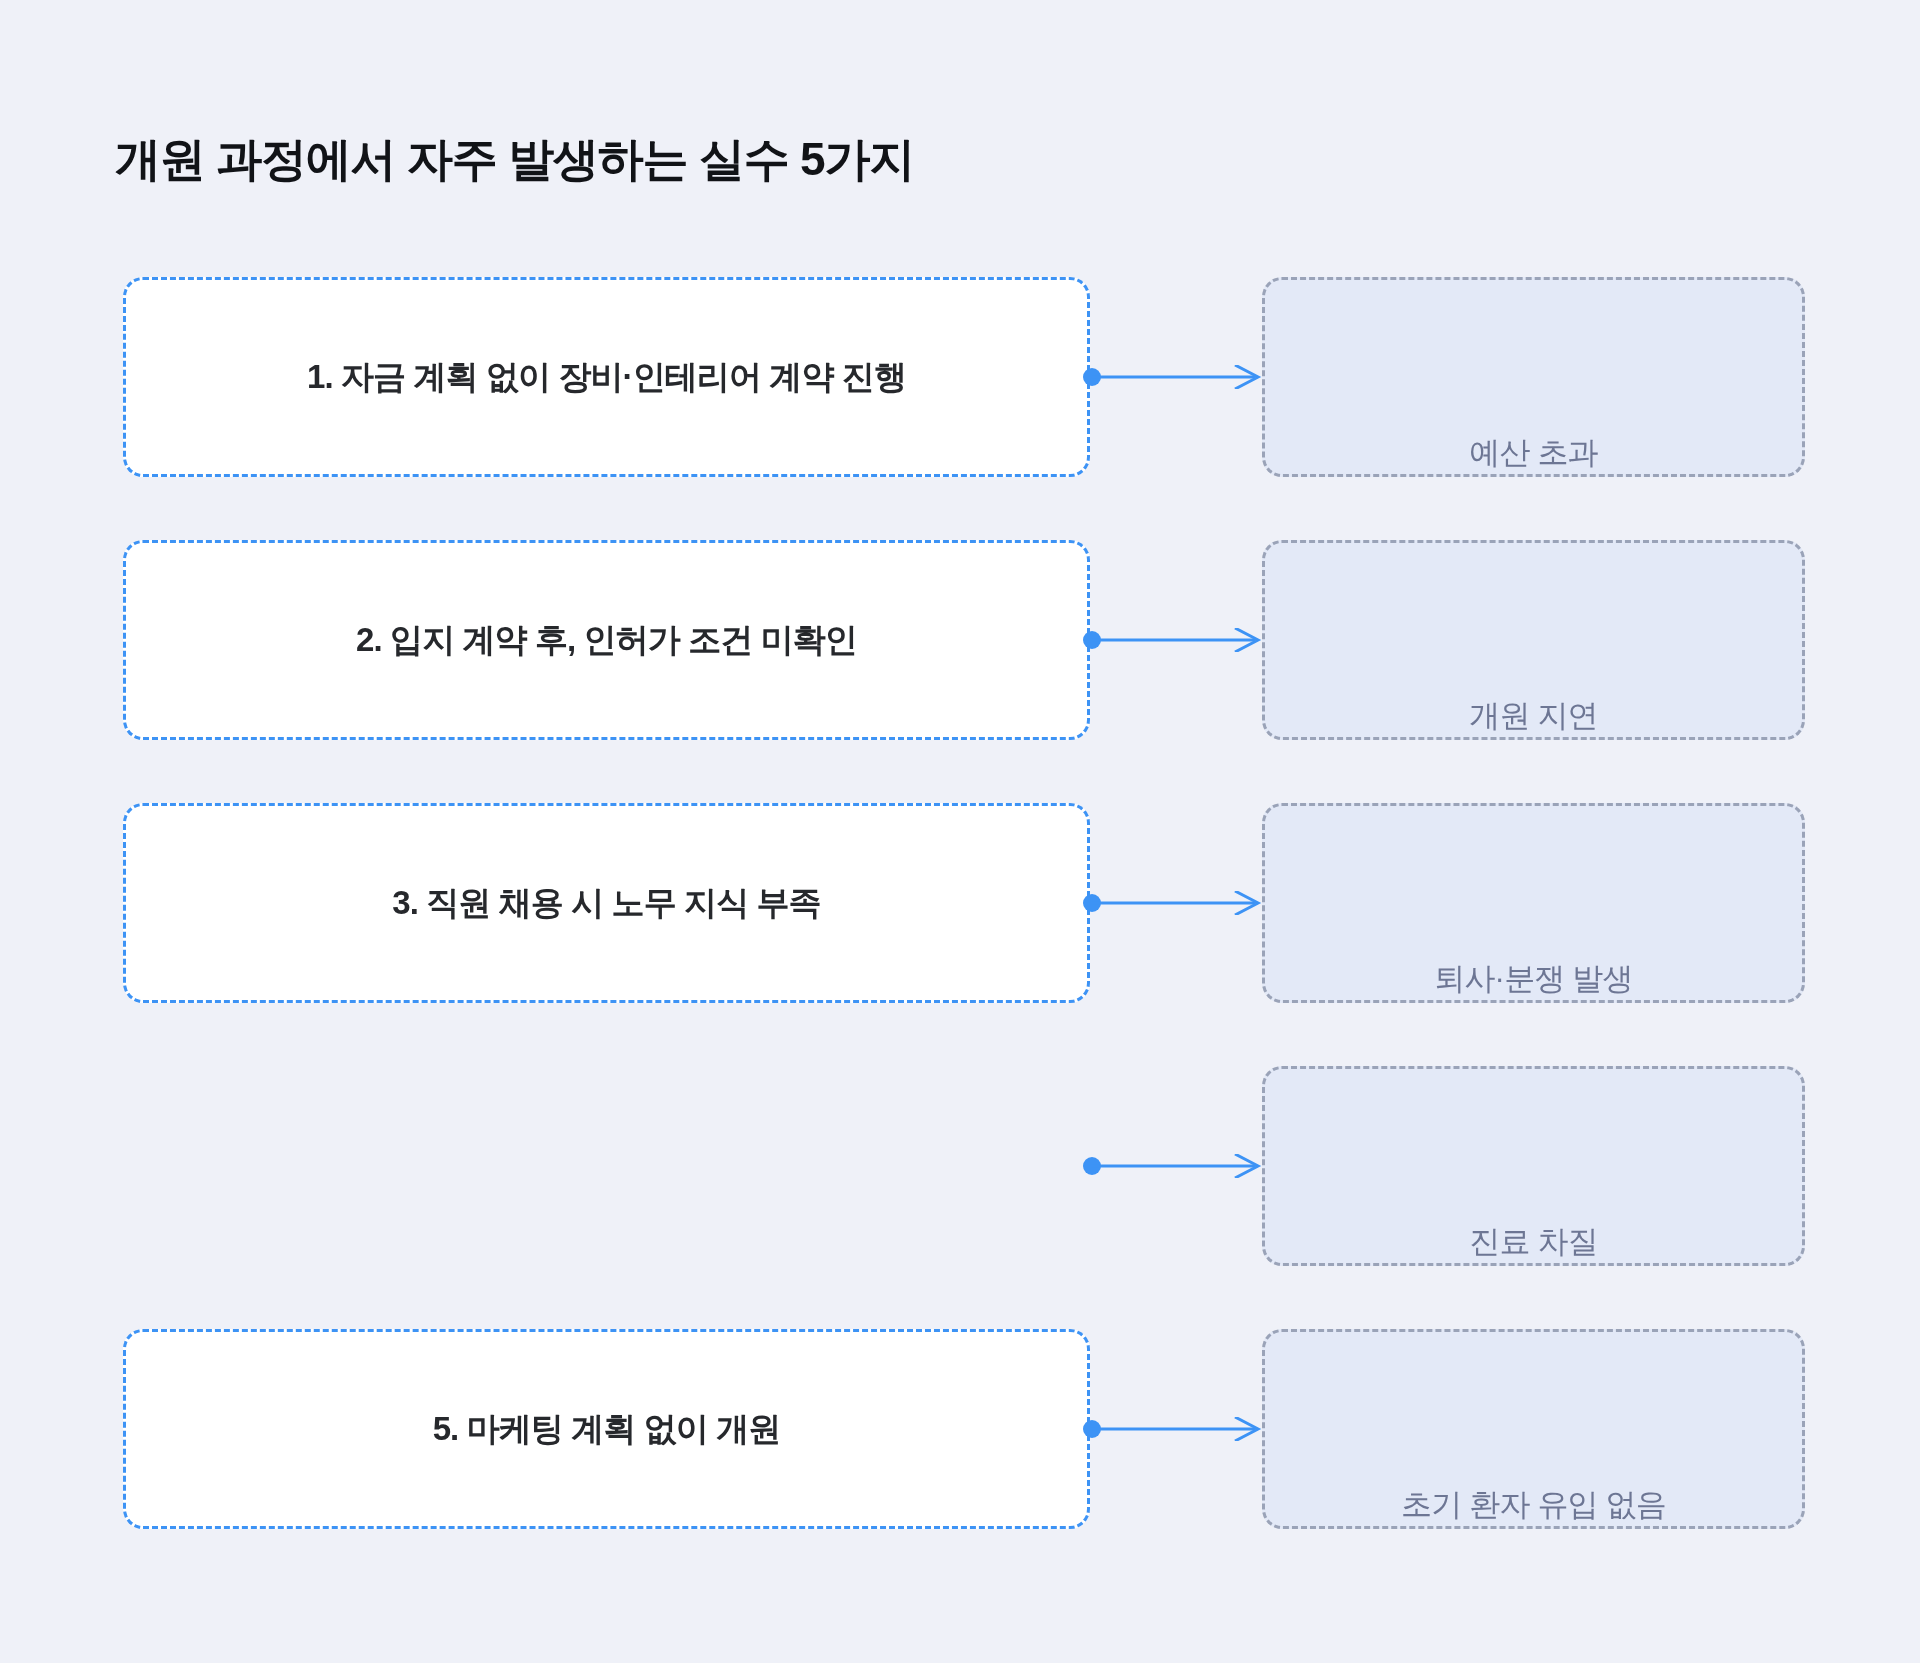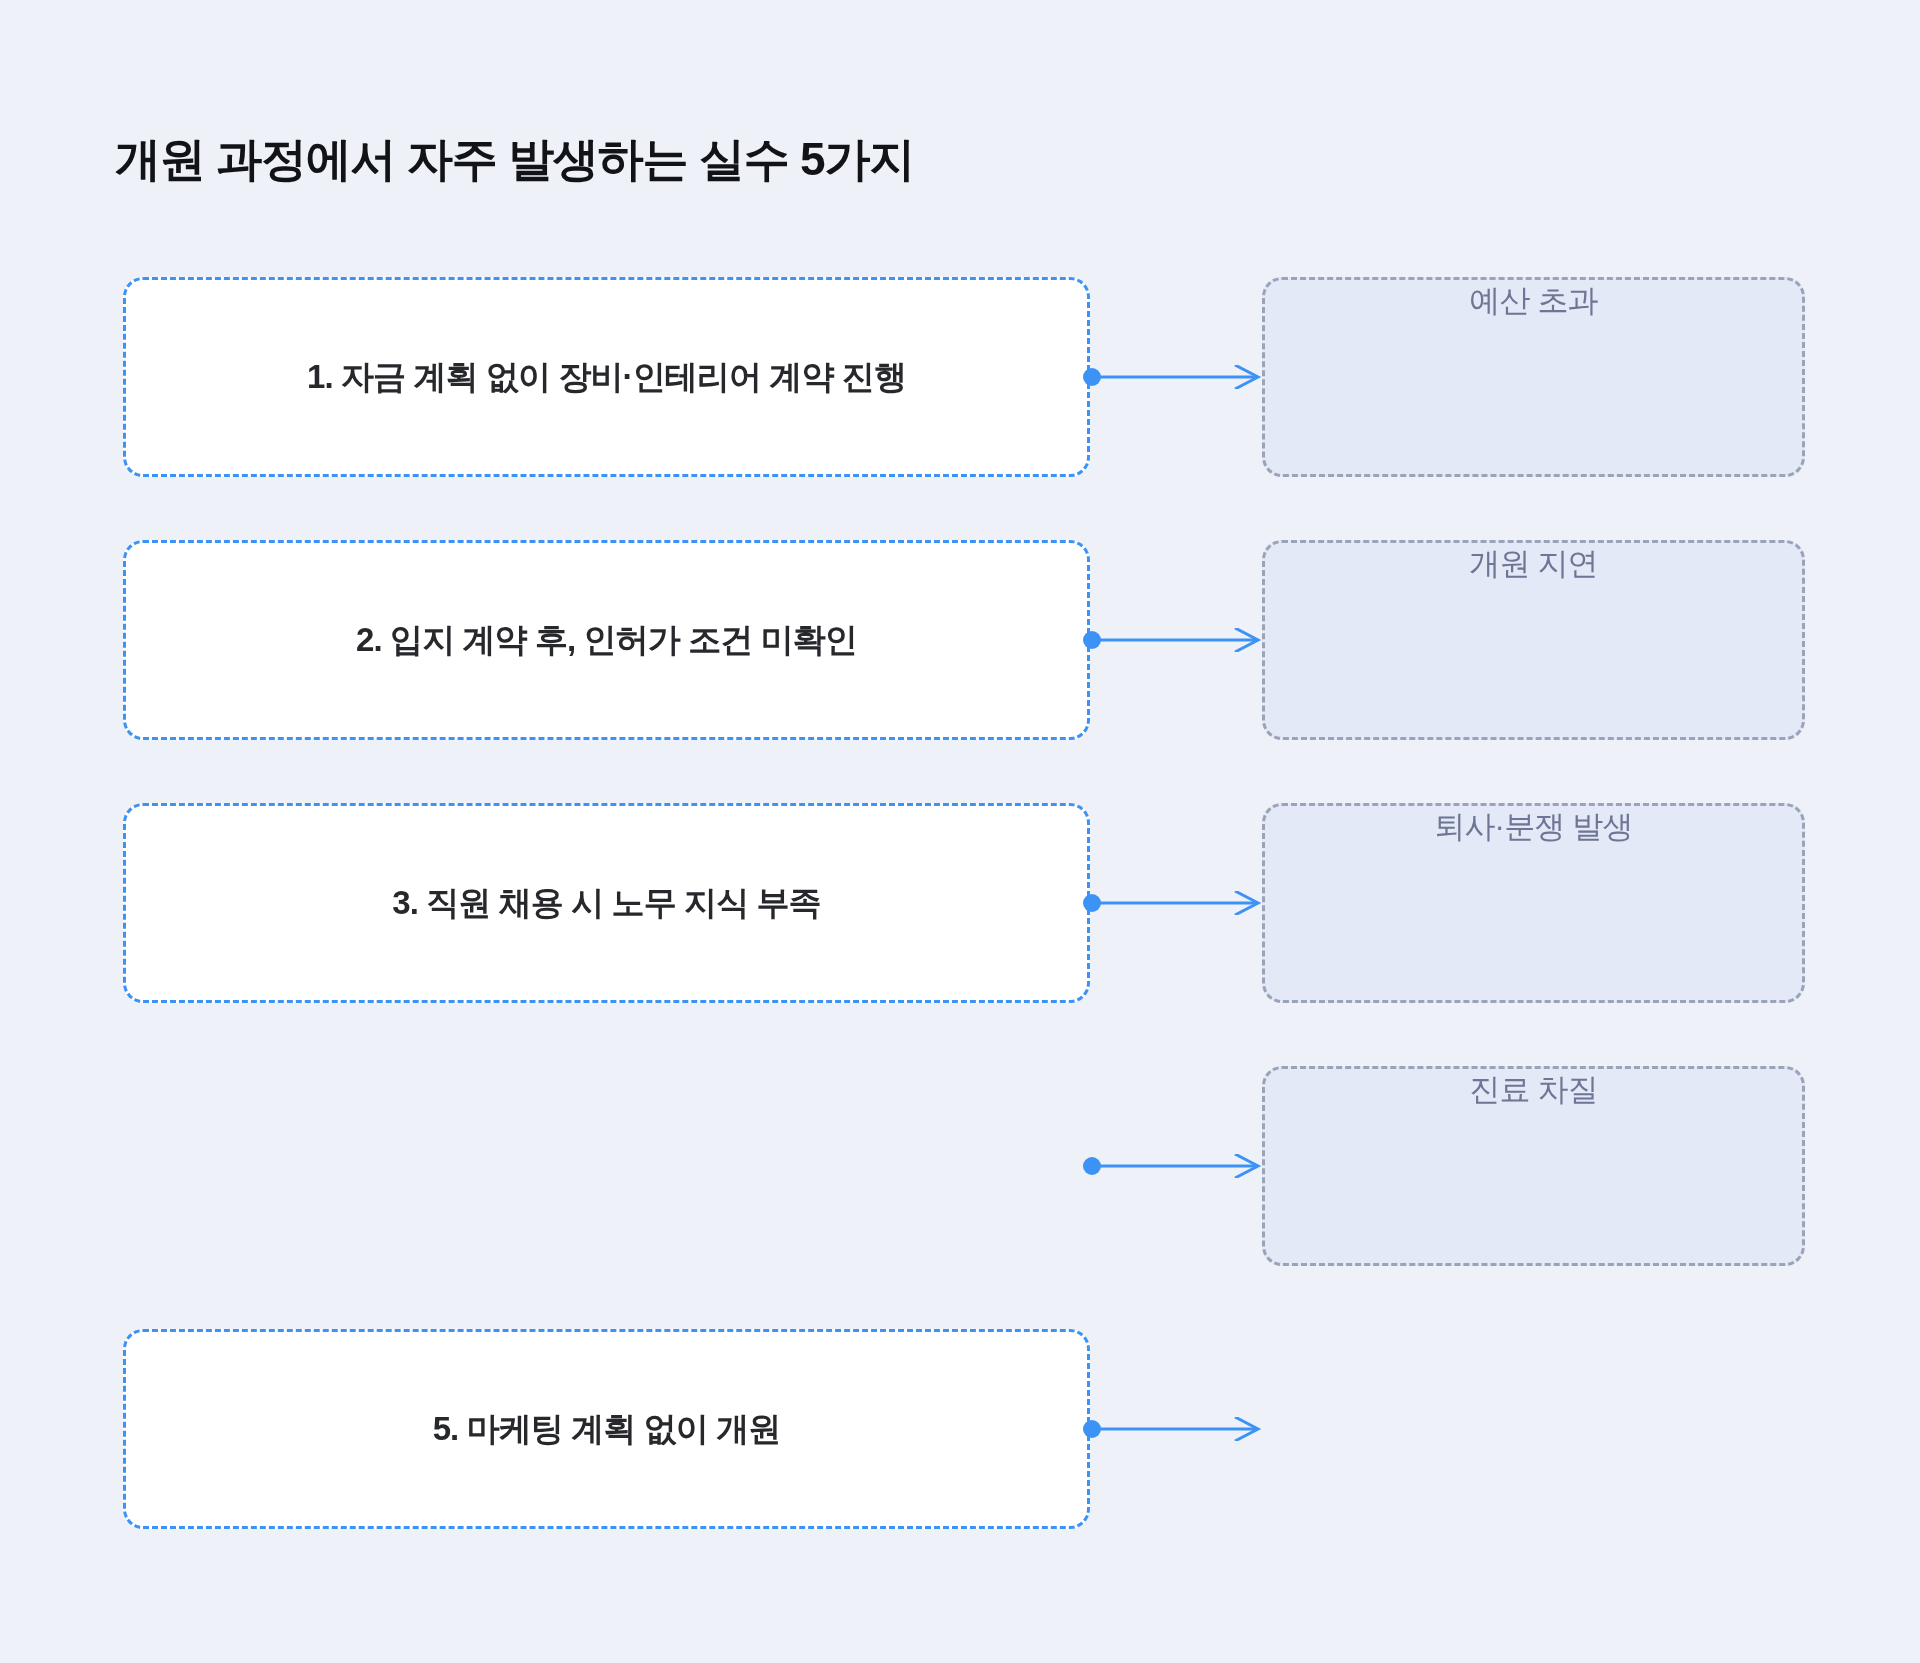--- a/index.html
+++ b/index.html
@@ -94,21 +94,21 @@
     position: absolute;
     left: 1262px;
     top: 0;
     width: 543px;
     height: 200px;
     box-sizing: border-box;
     background: #e3e9f7;
     border: 3px dashed #9aa3b8;
     border-radius: 20px;
     display: flex;
-    align-items: flex-start;
+    align-items: flex-end;
     justify-content: center;
     padding: 0 26px;
   }
 
   .impact-text {
     font-size: 31px;
     font-weight: 500;
     color: #6d7694;
     letter-spacing: -0.8px;
     text-align: center;
@@ -189,16 +189,19 @@
       <div class="mistake-card">
         <span class="mistake-text">5. 마케팅 계획 없이 개원</span>
       </div>
       <div class="connector">
         <svg width="185" height="24" viewBox="0 0 185 24" xmlns="http://www.w3.org/2000/svg">
           <circle cx="9" cy="12" r="9" fill="#3d93f5"></circle>
           <line x1="9" y1="12" x2="172" y2="12" stroke="#3d93f5" stroke-width="3"></line>
           <polyline points="152,0 175,12 152,24" fill="none" stroke="#3d93f5" stroke-width="3"></polyline>
         </svg>
       </div>
+      <div class="impact-badge">
+        <span class="impact-text">초기 환자 유입 없음</span>
+      </div>
     </div>
 
   </div>
 </div>
 
 </body></html>

